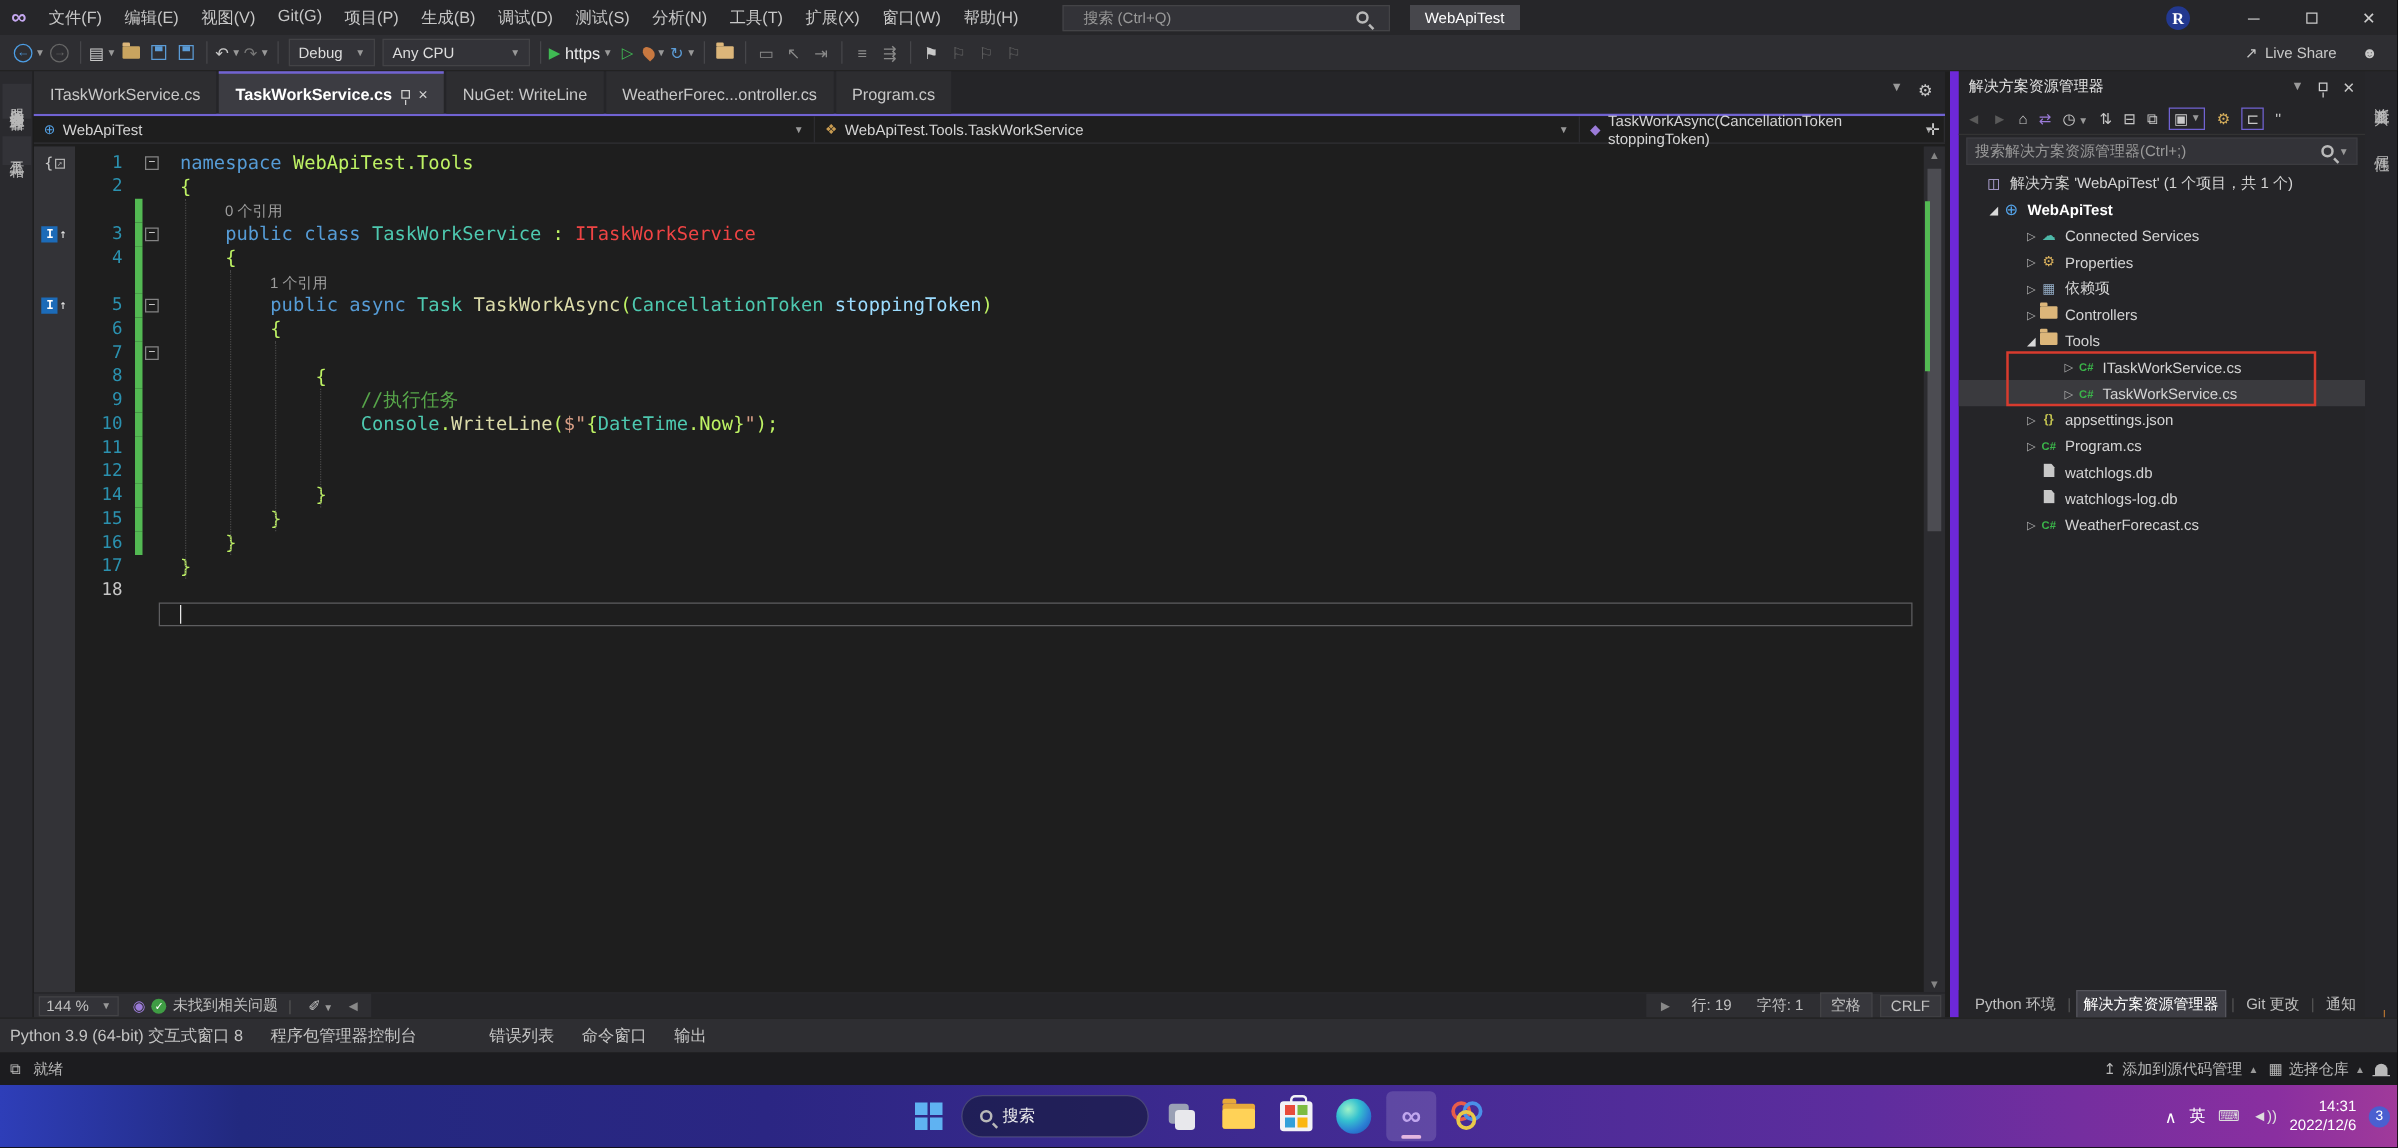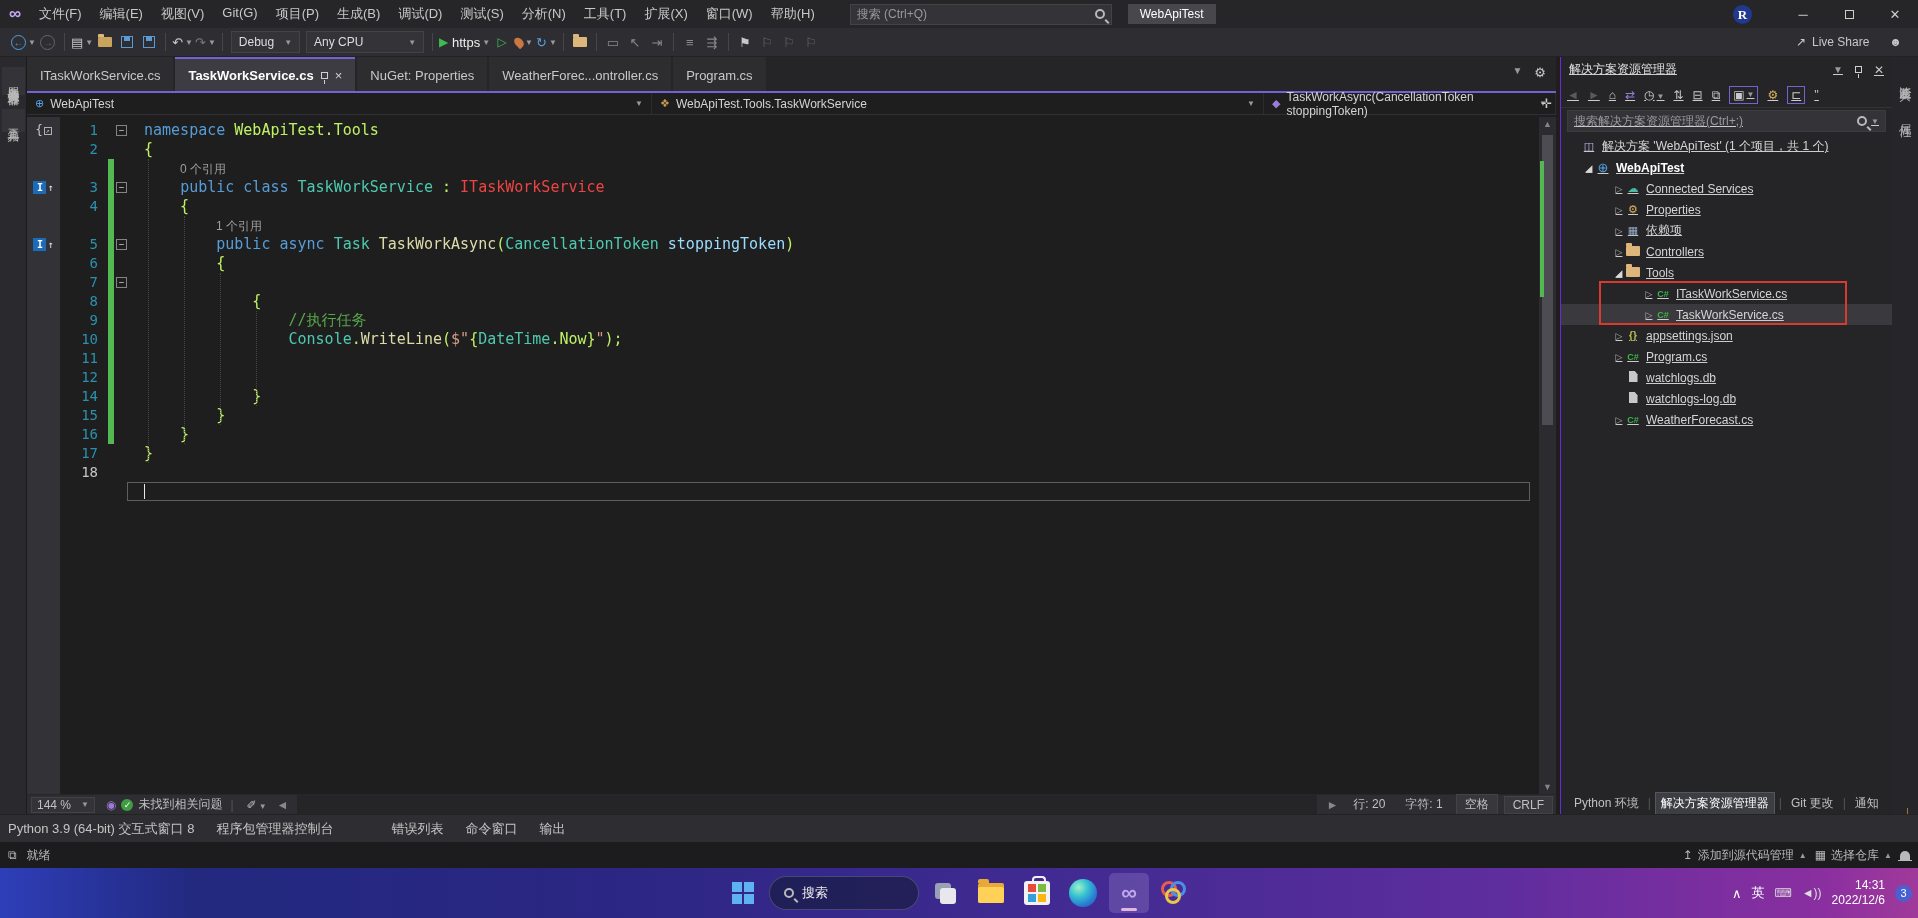--- a/index.html
+++ b/index.html
@@ -5,21 +5,21 @@
   * { margin:0; padding:0; box-sizing:border-box; }
   html,body { background:#000; }
   body { font-family:"Liberation Sans", sans-serif; }
   .screen { position:relative; width:1918px; height:918px; overflow:hidden; background:#1e1e1e; color:#ccc; font-size:13px; }
 
   
   .titlebar { position:absolute; left:0; top:0; width:100%; height:28px; background:#262629; display:flex; align-items:center; }
   .vs-logo { width:30px; text-align:center; color:#c5a8f0; font-size:17px; font-weight:bold; }
   .menubar { display:flex; }
   .menu-item { padding:4px 9px; color:#c8c8c8; font-size:13px; cursor:default; }
-  .qsearch { display:flex; align-items:center; width:262px; height:21px; margin-left:26px; background:#333338; border:1px solid #434346; color:#999; padding:0 6px;gap:24px; }
+  .qsearch { display:flex; align-items:center; width:262px; height:21px; margin-left:26px; background:#333338; border:1px solid #434346; color:#999; padding:0 16px;gap:24px; }
   .qsearch .ph { flex:1; font-size:12px; }
   .mag { width:10px; height:10px; border:2px solid #b9b9b9; border-radius:50%; position:relative; display:inline-block; }
   .mag::after { content:""; position:absolute; width:2px; height:5px; background:#b9b9b9; left:9px; top:8px; transform:rotate(-45deg); }
   .sol-badge { margin-left:16px; background:#47474c; color:#fff; font-size:12px; padding:3px 12px; }
   .tb-right { margin-left:auto; display:flex; align-items:center; height:100%; }
   .r-logo { width:19px; height:19px; border-radius:50%; background:#22388f; color:#fff; font-family:"Liberation Serif",serif; font-weight:bold; font-size:13px; text-align:center; line-height:19px; margin-right:28px; }
   .win-btn { width:46px; height:28px; display:flex; align-items:center; justify-content:center; color:#ccc; font-size:13px; }
   .maxi { width:9px; height:9px; border:1px solid #ccc; display:inline-block; }
 
   
@@ -99,21 +99,21 @@
   .hbar { position:absolute; left:0; right:0; bottom:0; height:20px; background:#2e2e32; display:flex; align-items:center; font-size:12px; color:#c0c0c0; border-top:1px solid #26262a; }
   .zoombox { display:flex; align-items:center; gap:8px; border:1px solid #434346; background:#333338; height:16px; padding:0 5px; margin:0 6px 0 4px; }
   .hico { margin:0 5px; font-size:12px; }
   .okdot { width:12px; height:12px; background:#3f9c44; border-radius:50%; color:#fff; font-size:9px; line-height:12px; text-align:center; display:inline-block; margin-right:5px; }
   .hsep { color:#555; margin:0 8px; }
   .htrack { flex:1; height:100%; background:#252528; margin:0 4px; }
   .statbox { border:1px solid #434346; background:#37373c; padding:1px 8px; margin:0 3px; }
   .hstat { margin:0 10px; white-space:nowrap; }
 
   
-  .sepanel { position:absolute; left:1560px; top:57px; width:332px; height:757px; background:#252528; border-left:1px solid #6d28d9; font-size:12px;text-decoration:underline; }
+  .sepanel { position:absolute; left:1560px; top:57px; width:332px; height:757px; background:#252528; border-left:7px solid #6d28d9; font-size:12px; }
   .se-head { display:flex; align-items:center; height:25px; padding:0 8px; color:#e0e0e0; }
   .se-head .sp { margin-left:auto; display:flex; gap:12px; align-items:center; color:#c8c8c8; }
   .se-tools { display:flex; align-items:center; height:26px; padding:0 6px; gap:9px; color:#c8c8c8; border-bottom:1px solid #333; }
   .se-tools .g { color:#5a5a5a; }
   .pbox { border:1px solid #7163d2; padding:0 3px; display:inline-flex; align-items:center; height:18px; }
   .se-search { display:flex; align-items:center; height:22px; margin:2px 6px; background:#333338; border:1px solid #3c3c40; color:#999; padding:0 6px; }
   .se-search .ph { flex:1; }
   .tree { position:relative; margin-top:4px; }
   .trow { display:flex; align-items:center; height:21px; position:relative; }
   .trow.sel { background:#3a3a3e; }
@@ -291,21 +291,21 @@
     <div class="tabwell" id="tabwell">
       <div class="etab">
           <span>ITaskWorkService.cs</span>
         </div>
         <div class="etab active">
           <span>TaskWorkService.cs</span>
           <span class="pin"></span>
           <span class="tclose">×</span>
         </div>
         <div class="etab">
-          <span>NuGet: Properties</span>
+          <span>NuGet: WriteLine</span>
         </div>
         <div class="etab">
           <span>WeatherForec...ontroller.cs</span>
         </div>
         <div class="etab">
           <span>Program.cs</span>
         </div>
         <div class="tabwell-right">
         <span class="dd-caret" style="font-size:10px">▼</span>
         <span>⚙</span>
@@ -503,21 +503,21 @@
           <span class="dd-caret">▼</span>
         </span>
       <span class="hico" style="color:#9b7bd8">◉</span>
       <span class="okdot">✓</span>
       <span>未找到相关问题</span>
       <span class="hsep">|</span>
       <span class="hico">✐<span class="dd-caret">▼</span></span>
       <span class="hico" style="color:#888">◄</span>
       <span class="htrack"></span>
       <span class="hico" style="color:#888">►</span>
-      <span class="hstat">行: 20</span>
+      <span class="hstat">行: 19</span>
       <span class="hstat">字符: 1</span>
       <span class="statbox">空格</span>
       <span class="statbox">CRLF</span>
     </div>
   </div>
 
   <div class="sepanel">
     <div class="se-head">
       <span>解决方案资源管理器</span>
       <span class="sp">

